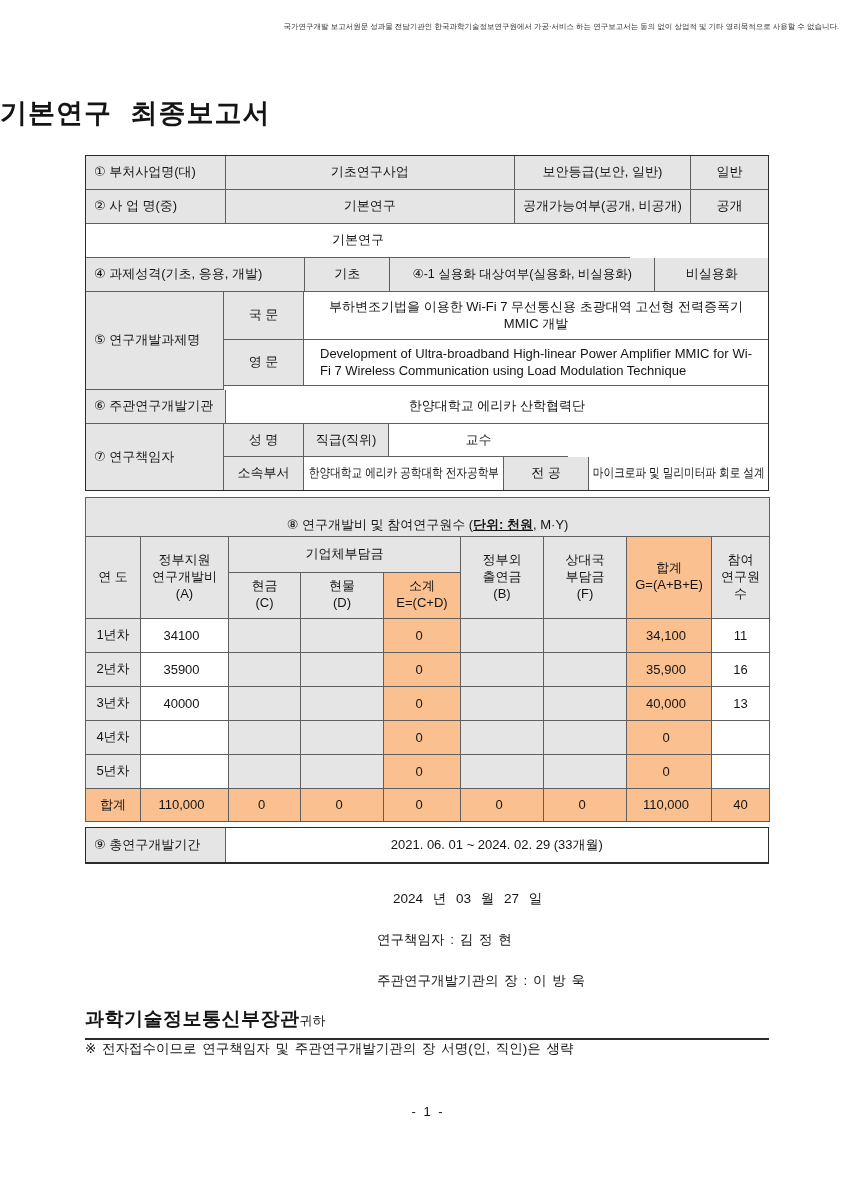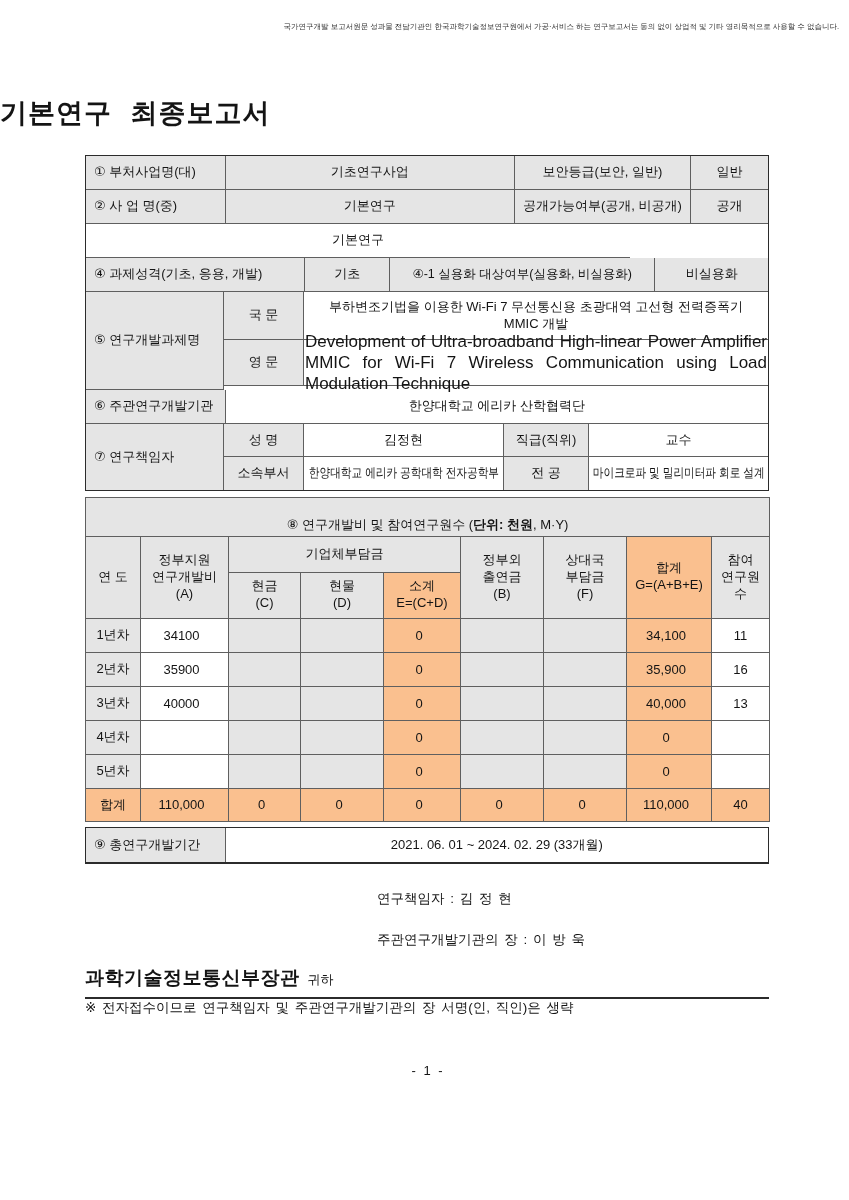--- a/index.html
+++ b/index.html
@@ -39,58 +39,58 @@
     font-size:13px;line-height:1.25;text-align:center;
     padding:2px 4px;
   }
   .cell.last{border-right:none;}
   .tbl > .trow:last-child > .cell{border-bottom:none;}
   .nb{border-bottom:none !important;}
   .lab{justify-content:flex-start;text-align:left;padding-left:8px;}
   .shade{background:var(--gray);}
   .subcol{display:flex;flex-direction:column;}
   .squeeze{transform:scaleX(0.82);transform-origin:center;white-space:nowrap;}
-  .eng-val{font-size:17px;text-align:justify;justify-content:flex-start;padding:2px 1px;}
+  .eng-val{font-size:13px;text-align:justify;justify-content:flex-start;padding:2px 16px;}
 
   
   table.budget{
     border-collapse:collapse;table-layout:fixed;
     width:684px;margin-top:6px;
     border:1px solid var(--line-dark);
   }
   table.budget th,table.budget td{
     border:1px solid var(--line);
     font-size:13px;font-weight:normal;
     text-align:center;vertical-align:middle;
     padding:2px 4px;
   }
   table.budget th{white-space:pre-line;line-height:1.3;}
   .sec-title{height:29px;background:var(--gray);font-size:13.5px;}
-  .sec-title .b{font-weight:bold;}
+  .sec-title .b{font-weight:bold;text-decoration:underline;}
   .h1{height:36px;} .h2{height:46px;}
   .g{background:var(--gray);} .o{background:var(--orange);}
   .num{text-align:right;padding-right:10px !important;margin-left:44px;}
   td.year{background:var(--gray);}
   tr.data{height:34px;} tr.total{height:33px;}
 
   .period-tbl{margin-top:5px;border-bottom:2px solid var(--line-dark);}
   .period-tbl .cell{border-bottom:none;text-align:right;}
 
   .declaration{
     margin-top:15px;font-size:13.5px;line-height:1.6;
     text-align:justify;color:#161616;
   }
   .sign-block{margin-top:26px;margin-left:292px;font-size:13.5px;}
   .sign-date{margin-left:16px;word-spacing:6px;}
   .sign-line{margin-top:23px;word-spacing:2px;}
   .recipient-row{
     margin-top:16px;width:684px;
     border-bottom:2px solid var(--line-dark);
     padding-bottom:6px;
-    display:flex;align-items:baseline;gap:8px;
+    display:flex;align-items:baseline;
   }
   .recipient{font-size:19px;font-weight:bold;letter-spacing:0.5px;}
   .honorific{font-size:13px;}
   .note{font-size:13.5px;word-spacing:2px;}
   .page-num{margin-top:46px;text-align:center;font-size:13px;word-spacing:4px;}
 </style>
 </head>
 <body>
 
 <div class="disclaimer">국가연구개발 보고서원문 성과물 전담기관인 한국과학기술정보연구원에서 가공·서비스 하는 연구보고서는 동의 없이 상업적 및 기타 영리목적으로 사용할 수 없습니다.</div>
@@ -136,21 +136,20 @@
     </div>
     <div class="trow" style="height:34px">
       <div class="cell lab shade" style="width:140px">⑥ 주관연구개발기관</div>
       <div class="cell last" style="width:544px">한양대학교 에리카 산학협력단</div>
     </div>
     <div class="trow" style="height:66px">
       <div class="cell lab shade" style="width:140px">⑦ 연구책임자</div>
       <div class="subcol" style="width:544px">
         <div class="trow" style="height:33px">
           <div class="cell shade" style="width:80px">성 명</div>
-          <div class="cell" style="width:200px">김정현</div>
           <div class="cell shade" style="width:85px">직급(직위)</div>
           <div class="cell last" style="width:179px">교수</div>
         </div>
         <div class="trow" style="height:33px">
           <div class="cell shade nb" style="width:80px">소속부서</div>
           <div class="cell nb" style="width:200px">
               <span class="squeeze">한양대학교 에리카 공학대학 전자공학부</span>
             </div>
           <div class="cell shade nb" style="width:85px">전 공</div>
           <div class="cell last nb" style="width:179px">
@@ -275,20 +274,21 @@
 
   <div class="tbl period-tbl">
     <div class="trow" style="height:34px">
       <div class="cell lab shade" style="width:140px">⑨ 총연구개발기간</div>
       <div class="cell last" style="width:544px">2021. 06. 01 ~ 2024. 02. 29 (33개월)</div>
     </div>
   </div>
 
 
   <div class="sign-block">
+    <div class="sign-date">2024 년 03 월 27 일</div>
     <div class="sign-line">연구책임자 : 김 정 현</div>
     <div class="sign-line">주관연구개발기관의 장 : 이 방 욱</div>
   </div>
 
   <div class="recipient-row">
     <span class="recipient">과학기술정보통신부장관</span>
     <span class="honorific">귀하</span>
   </div>
 
   <p class="note">※ 전자접수이므로 연구책임자 및 주관연구개발기관의 장 서명(인, 직인)은 생략</p>

